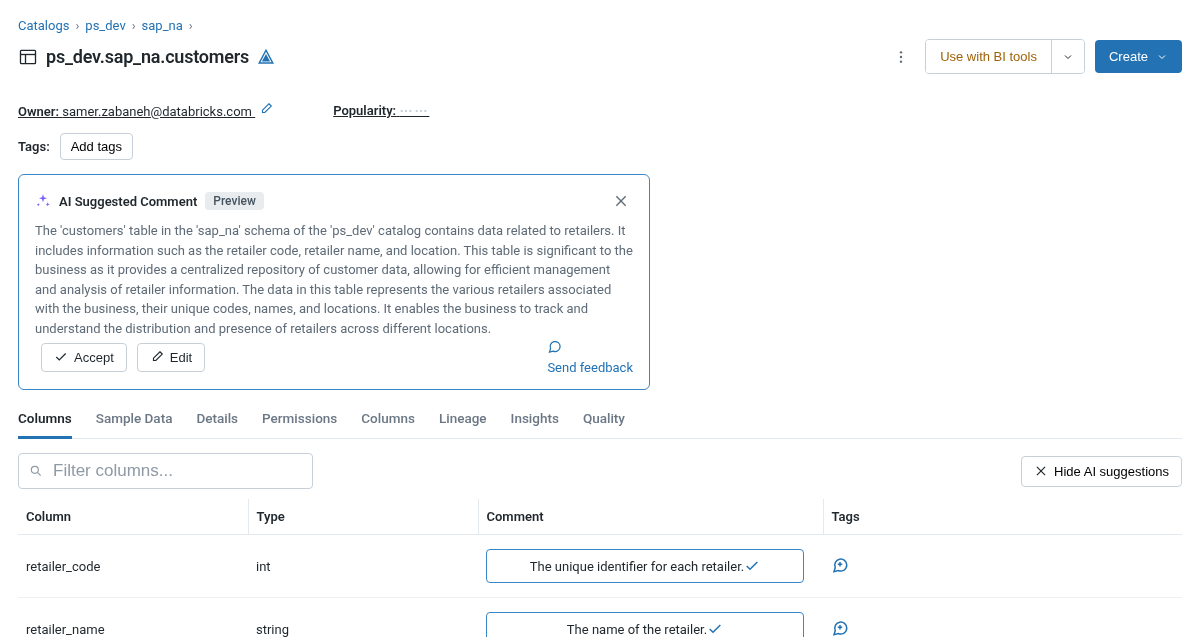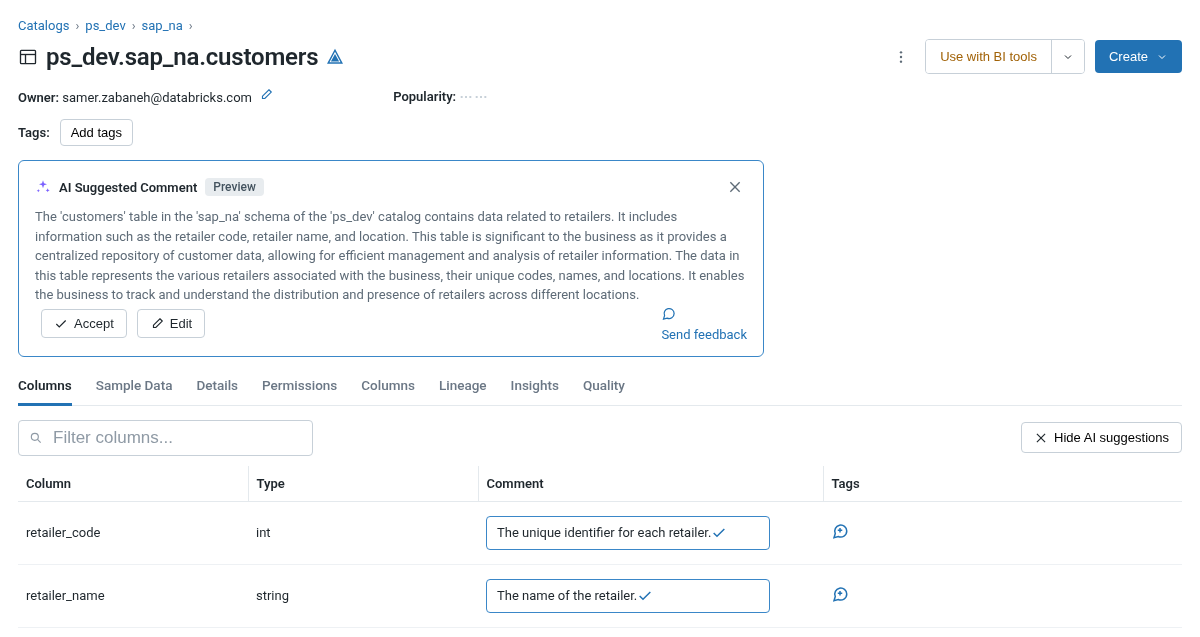--- a/index.html
+++ b/index.html
@@ -10,36 +10,36 @@
     color: #1f272d;
     background: #fff;
     padding: 18px 18px 40px 18px;
     width: 1200px;
   }
   a.crumb { color: #2272b4; text-decoration: none; }
   .breadcrumbs { display: flex; align-items: center; gap: 6px; font-size: 13px; margin-bottom: 6px;}
   .breadcrumbs .sep { color: #6b7785; }
   .title-row { display: flex; align-items: center; justify-content: space-between; }
   .title-left { display: flex; align-items: center; gap: 8px; }
-  .title-text { font-size: 24px; font-weight: 600; letter-spacing: -0.2px;}
+  .title-text { font-size: 18px; font-weight: 600; letter-spacing: -0.2px;}
   .delta-icon { color:#2272b4; width:18px; height:18px; display:inline-flex; }
   .action-row { display: flex; align-items: center; gap: 10px; }
   .kebab { color:#5e6b77; cursor:pointer; padding:6px; border-radius:4px;}
   .btn-group { display:flex; border:1px solid #c7d0d8; border-radius:4px; overflow:hidden; background:#fff; }
   .btn-group button { background:#fff; border:none; padding:9px 14px; font-size:13px; cursor:pointer; color:#a16207; }
   .btn-group .divider { width:1px; background:#c7d0d8; }
   .btn-primary { display:flex; align-items:center; gap:8px; background:#2272b4; color:#fff; border:none; border-radius:4px; padding:9px 14px; font-size:13px; cursor:pointer; }
-  .meta-row { display:flex; gap:60px; margin-top:14px; align-items:center;}
+  .meta-row { display:flex; margin-top:28px; align-items:center;text-decoration:underline;}
   .meta-label { font-weight:600; }
   .meta-val { color:#1f272d; }
   .edit-pencil { color:#2272b4; cursor:pointer; margin-left:4px;}
   .popularity-dots { color:#c7d0d8; letter-spacing:2px; font-weight:bold;}
   .tags-row { display:flex; align-items:center; gap:10px; margin-top:14px;}
   .chip-btn { border:1px solid #c7d0d8; background:#fff; border-radius:4px; padding:5px 10px; font-size:13px; cursor:pointer;}
-  .ai-card { border:1px solid #3a87c8; border-radius:6px; padding:14px 16px; margin-top:14px; width:746px; }
+  .ai-card { border:1px solid #3a87c8; border-radius:6px; padding:14px 16px; margin-top:14px; width:632px; }
   .ai-card-header { display:flex; align-items:center; justify-content:space-between; }
   .ai-card-title { display:flex; align-items:center; gap:8px; font-weight:600;}
   .sparkle { color:#7b61ff; }
   .preview-badge { background:#e8ecef; border-radius:4px; padding:2px 8px; font-size:12px; color:#44535f; font-weight:500;}
   .close-x { color:#5e6b77; cursor:pointer; padding:4px;}
   .ai-body { color:#5e6b77; font-size:13px; line-height:1.5; margin-top:8px;}
   .ai-actions { display:flex; align-items:center; justify-content:space-between; margin-top:1px;padding-left:6px;}
   .ai-btn-row { display:flex; gap:10px;}
   .outline-btn { display:flex; align-items:center; gap:6px; border:1px solid #c7d0d8; background:#fff; border-radius:4px; padding:6px 12px; font-size:13px; cursor:pointer; color:#1f272d;}
   .feedback-link { display:flex; align-items:flex-start; gap:6px; color:#2272b4; cursor:pointer; font-size:13px;flex-direction:column;}
@@ -48,21 +48,21 @@
   .tab.active { color:#1f272d; font-weight:600; border-bottom:3px solid #2272b4; margin-bottom:-1px;}
   .filter-row { display:flex; align-items:center; justify-content:space-between; margin-top:14px;}
   .search-wrap { display:flex; align-items:center; gap:8px; border:1px solid #c7d0d8; border-radius:4px; padding:6px 10px; width:295px;}
   .search-wrap input { border:none; outline:none; font-size:17px; flex:1; color:#1f272d;}
   .search-wrap input::placeholder { color:#8f9aa5; }
   .hide-btn { display:flex; align-items:center; gap:6px; border:1px solid #c7d0d8; background:#fff; border-radius:4px; padding:7px 12px; font-size:13px; cursor:pointer;}
   table.cols { width:100%; border-collapse:collapse; margin-top:10px;}
   table.cols th { text-align:left; font-weight:600; font-size:13px; color:#1f272d; padding:10px 8px; border-bottom:1px solid #e4e9ed; border-left:1px solid #e4e9ed;}
   table.cols th:first-child { border-left:none; }
   table.cols td { padding:14px 8px; border-bottom:1px solid #eef1f4; font-size:13px; vertical-align:middle;}
-  .comment-box { display:flex; align-items:center; justify-content:flex-start; border:1px solid #3a87c8; border-radius:4px; padding:8px 10px; width:284px;}
+  .comment-box { display:flex; align-items:center; justify-content:center; border:1px solid #3a87c8; border-radius:4px; padding:8px 10px; width:318px;}
   .check-blue { color:#2272b4; }
   .regen-icon { color:#2272b4; cursor:pointer;}
   .col-name { width:230px; }
   .col-type { width:230px; }
   .col-comment { width:345px; }
   .icon { display:inline-flex; align-items:center; justify-content:center; }
   svg { display:block; }
 </style>
 </head>
 <body>

